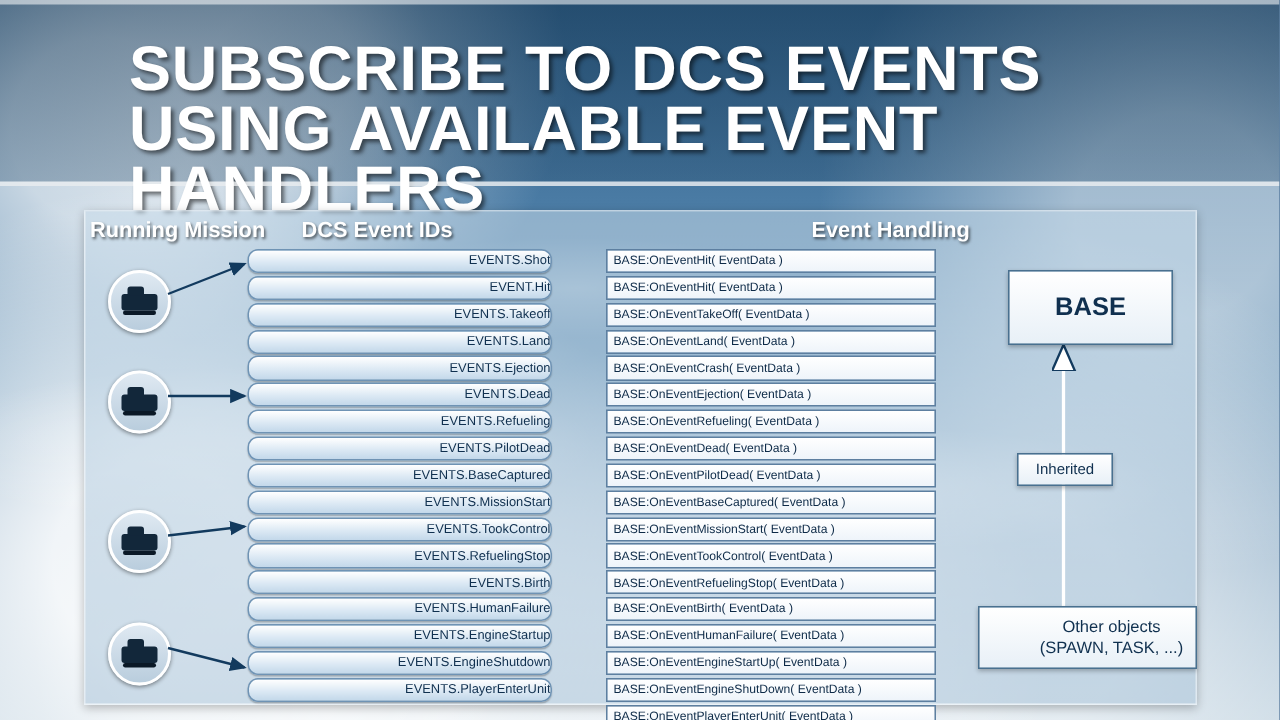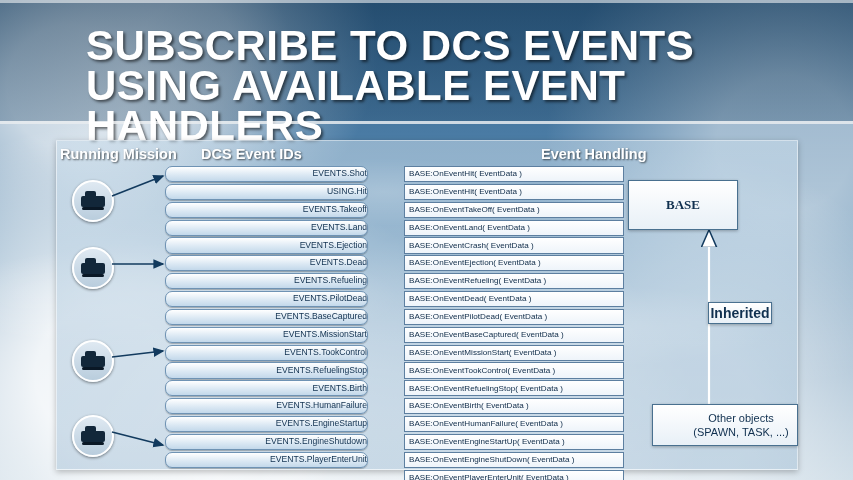--- a/index.html
+++ b/index.html
@@ -86,22 +86,22 @@
 
   
   .rbox{
     position:absolute;
     background:linear-gradient(180deg,#ffffff,#e8f0f7);
     border:1px solid #49708f;
     color:#10304f;text-align:center;font-size:12px;
     box-shadow:0 1px 3px rgba(0,0,0,0.28);
     display:flex;align-items:center;justify-content:center;flex-direction:column;
   }
-  #base-box{left:628px;top:180px;width:108px;height:48px;font-weight:bold;font-size:13px;font-family:Liberation Serif, serif;}
-  #inherited-box{left:708px;top:302px;width:62px;height:20px;font-size:14px;font-weight:bold;}
+  #base-box{left:672px;top:180px;width:108px;height:48px;font-weight:bold;font-size:17px;}
+  #inherited-box{left:678px;top:302px;width:62px;height:20px;font-size:10px;}
   #other-box{left:652px;top:404px;width:112px;height:40px;font-size:11px;line-height:14px;padding-left:32px;}
 
   
   .unit{
     position:absolute;width:38px;height:38px;border-radius:50%;
     background:linear-gradient(180deg,#dfe9f2,#b9cddd);
     border:2px solid #ffffff;
     box-shadow:0 1px 3px rgba(0,0,0,0.45);
     display:flex;align-items:center;justify-content:center;
   }
@@ -162,21 +162,21 @@
   </defs>
   <line x1="112" y1="196" x2="163" y2="176" stroke="#123a5e" stroke-width="1.6" marker-end="url(#ah)"></line>
   <line x1="112" y1="264" x2="163" y2="264" stroke="#123a5e" stroke-width="1.6" marker-end="url(#ah)"></line>
   <line x1="112" y1="357" x2="163" y2="351" stroke="#123a5e" stroke-width="1.6" marker-end="url(#ah)"></line>
   <line x1="112" y1="432" x2="163" y2="445" stroke="#123a5e" stroke-width="1.6" marker-end="url(#ah)"></line>
   <line x1="709" y1="404" x2="709" y2="232" stroke="#ffffff" stroke-width="2.2" marker-end="url(#ahw)"></line>
 </svg>
 
 <div class="ids" id="ids-col">
     <div class="pill">EVENTS.Shot</div>
-    <div class="pill">USING.Hit</div>
+    <div class="pill">EVENT.Hit</div>
     <div class="pill">EVENTS.Takeoff</div>
     <div class="pill">EVENTS.Land</div>
     <div class="pill">EVENTS.Ejection</div>
     <div class="pill">EVENTS.Dead</div>
     <div class="pill">EVENTS.Refueling</div>
     <div class="pill">EVENTS.PilotDead</div>
     <div class="pill">EVENTS.BaseCaptured</div>
     <div class="pill">EVENTS.MissionStart</div>
     <div class="pill">EVENTS.TookControl</div>
     <div class="pill">EVENTS.RefuelingStop</div>

